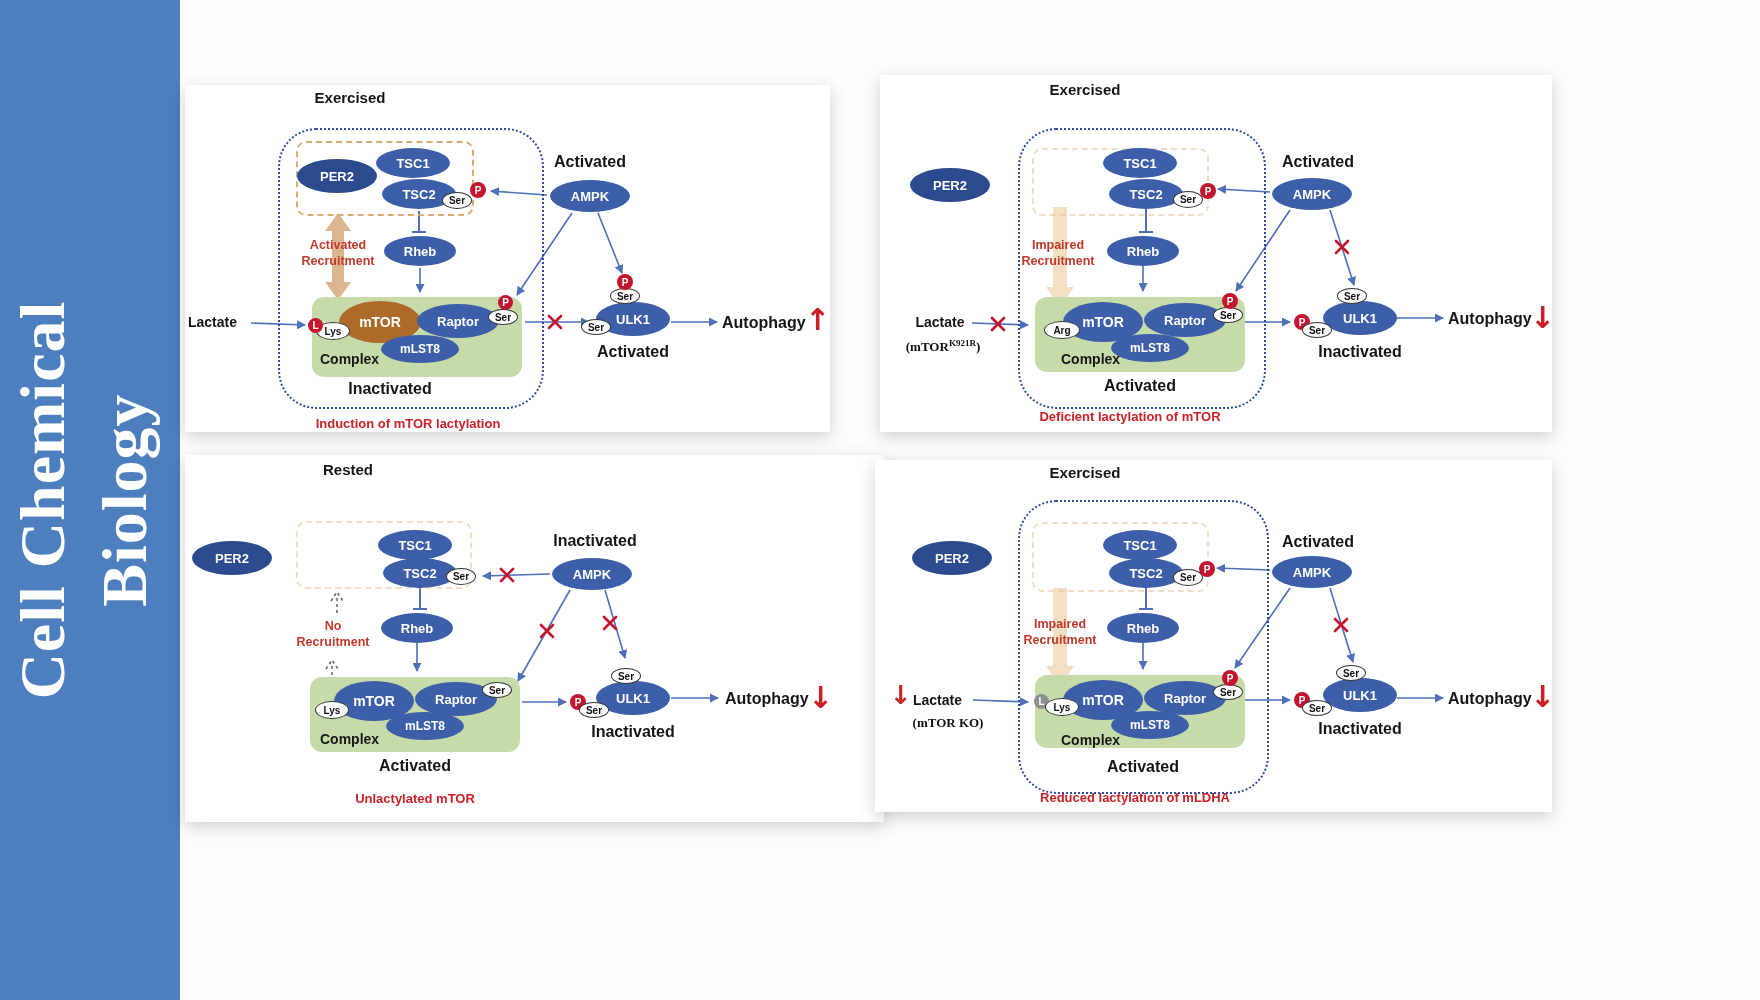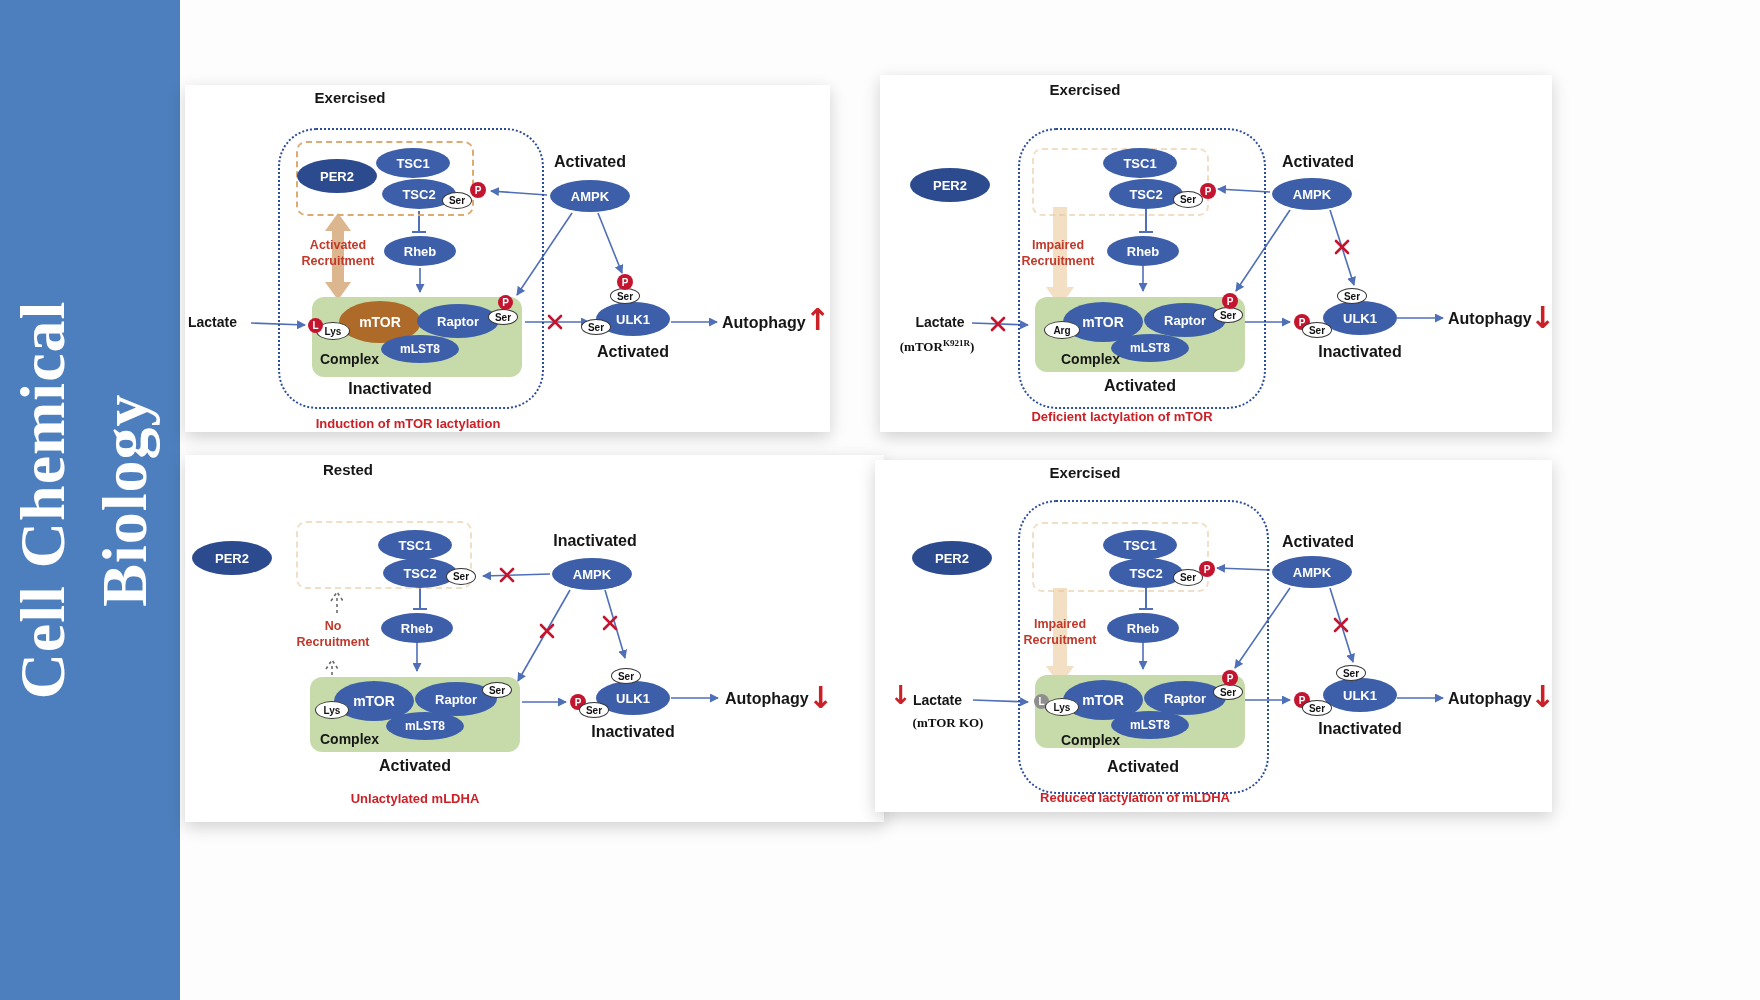--- a/index.html
+++ b/index.html
@@ -143,31 +143,31 @@
     <div class="greenbox" style="left:155px;top:222px;width:210px;height:75px;"></div>
     <div class="ell" style="left:183px;top:227px;width:80px;height:40px;font-size:14px;">mTOR</div>
     <div class="ell" style="left:264px;top:228px;width:82px;height:34px;">Raptor</div>
     <div class="ell" style="left:231px;top:259px;width:78px;height:28px;font-size:12px;">mLST8</div>
     <div class="pill" style="left:164px;top:246px;width:36px;height:18px;">Arg</div>
     <div class="pill" style="left:333px;top:232px;width:30px;height:16px;">Ser</div>
     <div class="badge" style="left:342px;top:218px;width:16px;height:16px;">P</div>
     <div class="lbl" style="left:181px;top:276px;">Complex</div>
     <div class="lbl state ctr" style="left:200px;top:302px;width:120px;">Activated</div>
     <div class="lbl ctr" style="left:25px;top:239px;width:70px;">Lactate</div>
-    <div class="note" style="left:2px;top:263px;width:110px;">
+    <div class="note" style="left:8px;top:263px;width:110px;">
       <span>(mTOR</span><sup>K921R</sup><span>)</span>
     </div>
     <div class="ell" style="left:443px;top:226px;width:74px;height:34px;">ULK1</div>
     <div class="pill" style="left:457px;top:213px;width:30px;height:16px;">Ser</div>
     <div class="badge" style="left:414px;top:239px;width:16px;height:16px;">P</div>
     <div class="pill" style="left:422px;top:247px;width:30px;height:16px;">Ser</div>
     <div class="lbl state ctr" style="left:418px;top:268px;width:124px;">Inactivated</div>
     <div class="lbl state" style="left:568px;top:235px;">Autophagy</div>
     <div class="rarrow" style="left:650px;top:228px;">↓</div>
-    <div class="cap" style="left:92px;top:334px;width:300px;">Deficient lactylation of mTOR</div>
+    <div class="cap" style="left:100px;top:334px;width:300px;">Deficient lactylation of mTOR</div>
   </div>
 
   <div class="panel" style="left:185px;top:455px;width:699px;height:367px;">
     <svg class="wires" width="645" height="367">
       <line class="w" x1="365" y1="119" x2="298" y2="121" marker-end="url(#ah)"></line>
       <line class="xm" x1="316" y1="114" x2="328" y2="126"></line>
         <line class="xm" x1="328" y1="114" x2="316" y2="126"></line>
       <line class="tb" x1="235" y1="133" x2="235" y2="153"></line>
         <line class="tb" x1="228" y1="154" x2="242" y2="154"></line>
       <line class="w" x1="232" y1="188" x2="232" y2="216" marker-end="url(#ah)"></line>
@@ -205,21 +205,21 @@
     <div class="pill" style="left:297px;top:227px;width:30px;height:16px;">Ser</div>
     <div class="lbl" style="left:135px;top:276px;">Complex</div>
     <div class="lbl state ctr" style="left:170px;top:302px;width:120px;">Activated</div>
     <div class="ell" style="left:411px;top:226px;width:74px;height:34px;">ULK1</div>
     <div class="pill" style="left:426px;top:213px;width:30px;height:16px;">Ser</div>
     <div class="badge" style="left:385px;top:239px;width:16px;height:16px;">P</div>
     <div class="pill" style="left:394px;top:247px;width:30px;height:16px;">Ser</div>
     <div class="lbl state ctr" style="left:388px;top:268px;width:120px;">Inactivated</div>
     <div class="lbl state" style="left:540px;top:235px;">Autophagy</div>
     <div class="rarrow" style="left:623px;top:228px;">↓</div>
-    <div class="cap" style="left:80px;top:336px;width:300px;">Unlactylated mLDHA</div>
+    <div class="cap" style="left:80px;top:336px;width:300px;">Unlactylated mTOR</div>
   </div>
 
   <div class="panel" style="left:875px;top:460px;width:677px;height:352px;">
     <svg class="wires" width="677" height="352">
       <polygon points="178,128 192,128 192,206 199,206 185,226 171,206 178,206" fill="#f2dfc4"></polygon>
       <line class="w" x1="395" y1="110" x2="342" y2="108" marker-end="url(#ah)"></line>
       <line class="tb" x1="271" y1="128" x2="271" y2="148"></line>
         <line class="tb" x1="264" y1="149" x2="278" y2="149"></line>
       <line class="w" x1="268" y1="183" x2="268" y2="209" marker-end="url(#ah)"></line>
       <line class="w" x1="98" y1="240" x2="153" y2="242" marker-end="url(#ah)"></line>

